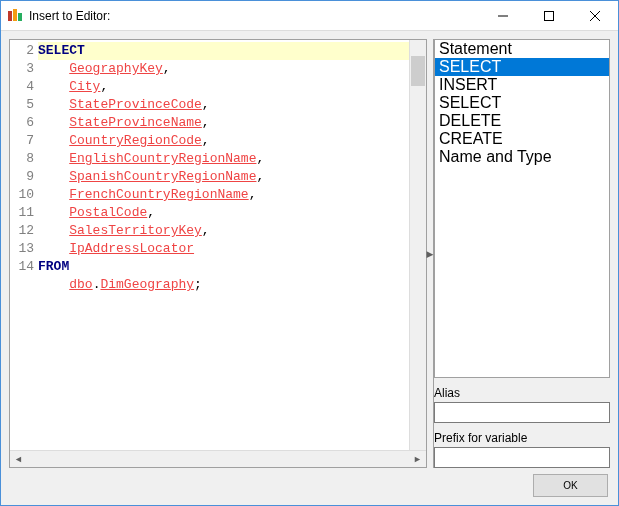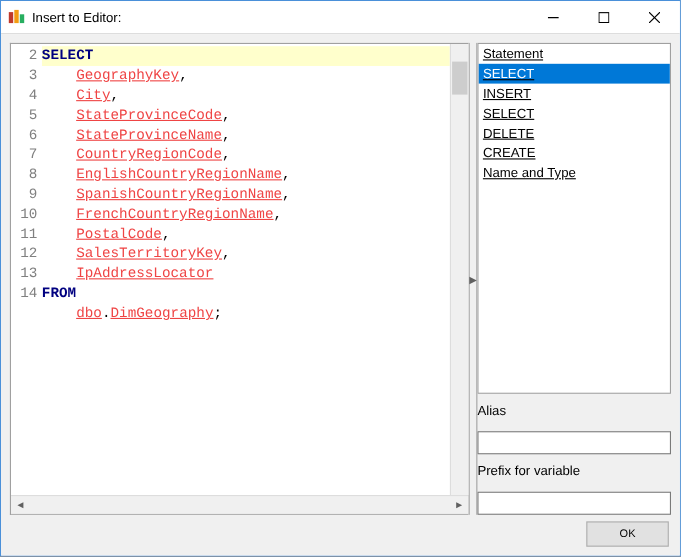--- a/index.html
+++ b/index.html
@@ -144,36 +144,35 @@
     width: 176px;
     display: flex;
     flex-direction: column;
     gap: 8px;
   }
   .listbox {
     flex: 1;
     background: #fff;
     border: 1px solid #a0a0a0;
     overflow-y: auto;
-    font-size: 12px;
-    text-decoration: underline;
+    font-size: 16px;
   }
   .listbox .item {
     padding: 1px 4px;
     line-height: 16px;
     cursor: default;
   }
   .listbox .item.selected {
     background: #0078d7;
     color: #fff;
   }
   .fieldgroup {
     display: flex;
     flex-direction: column;
-    gap: 12px;
+    gap: 2px;
   }
   .fieldgroup label {
     font-size: 12px;
     color: #000;
   }
   .fieldgroup input {
     height: 21px;
     border: 1px solid #7a7a7a;
     padding: 1px 3px;
     font-size: 12px;

